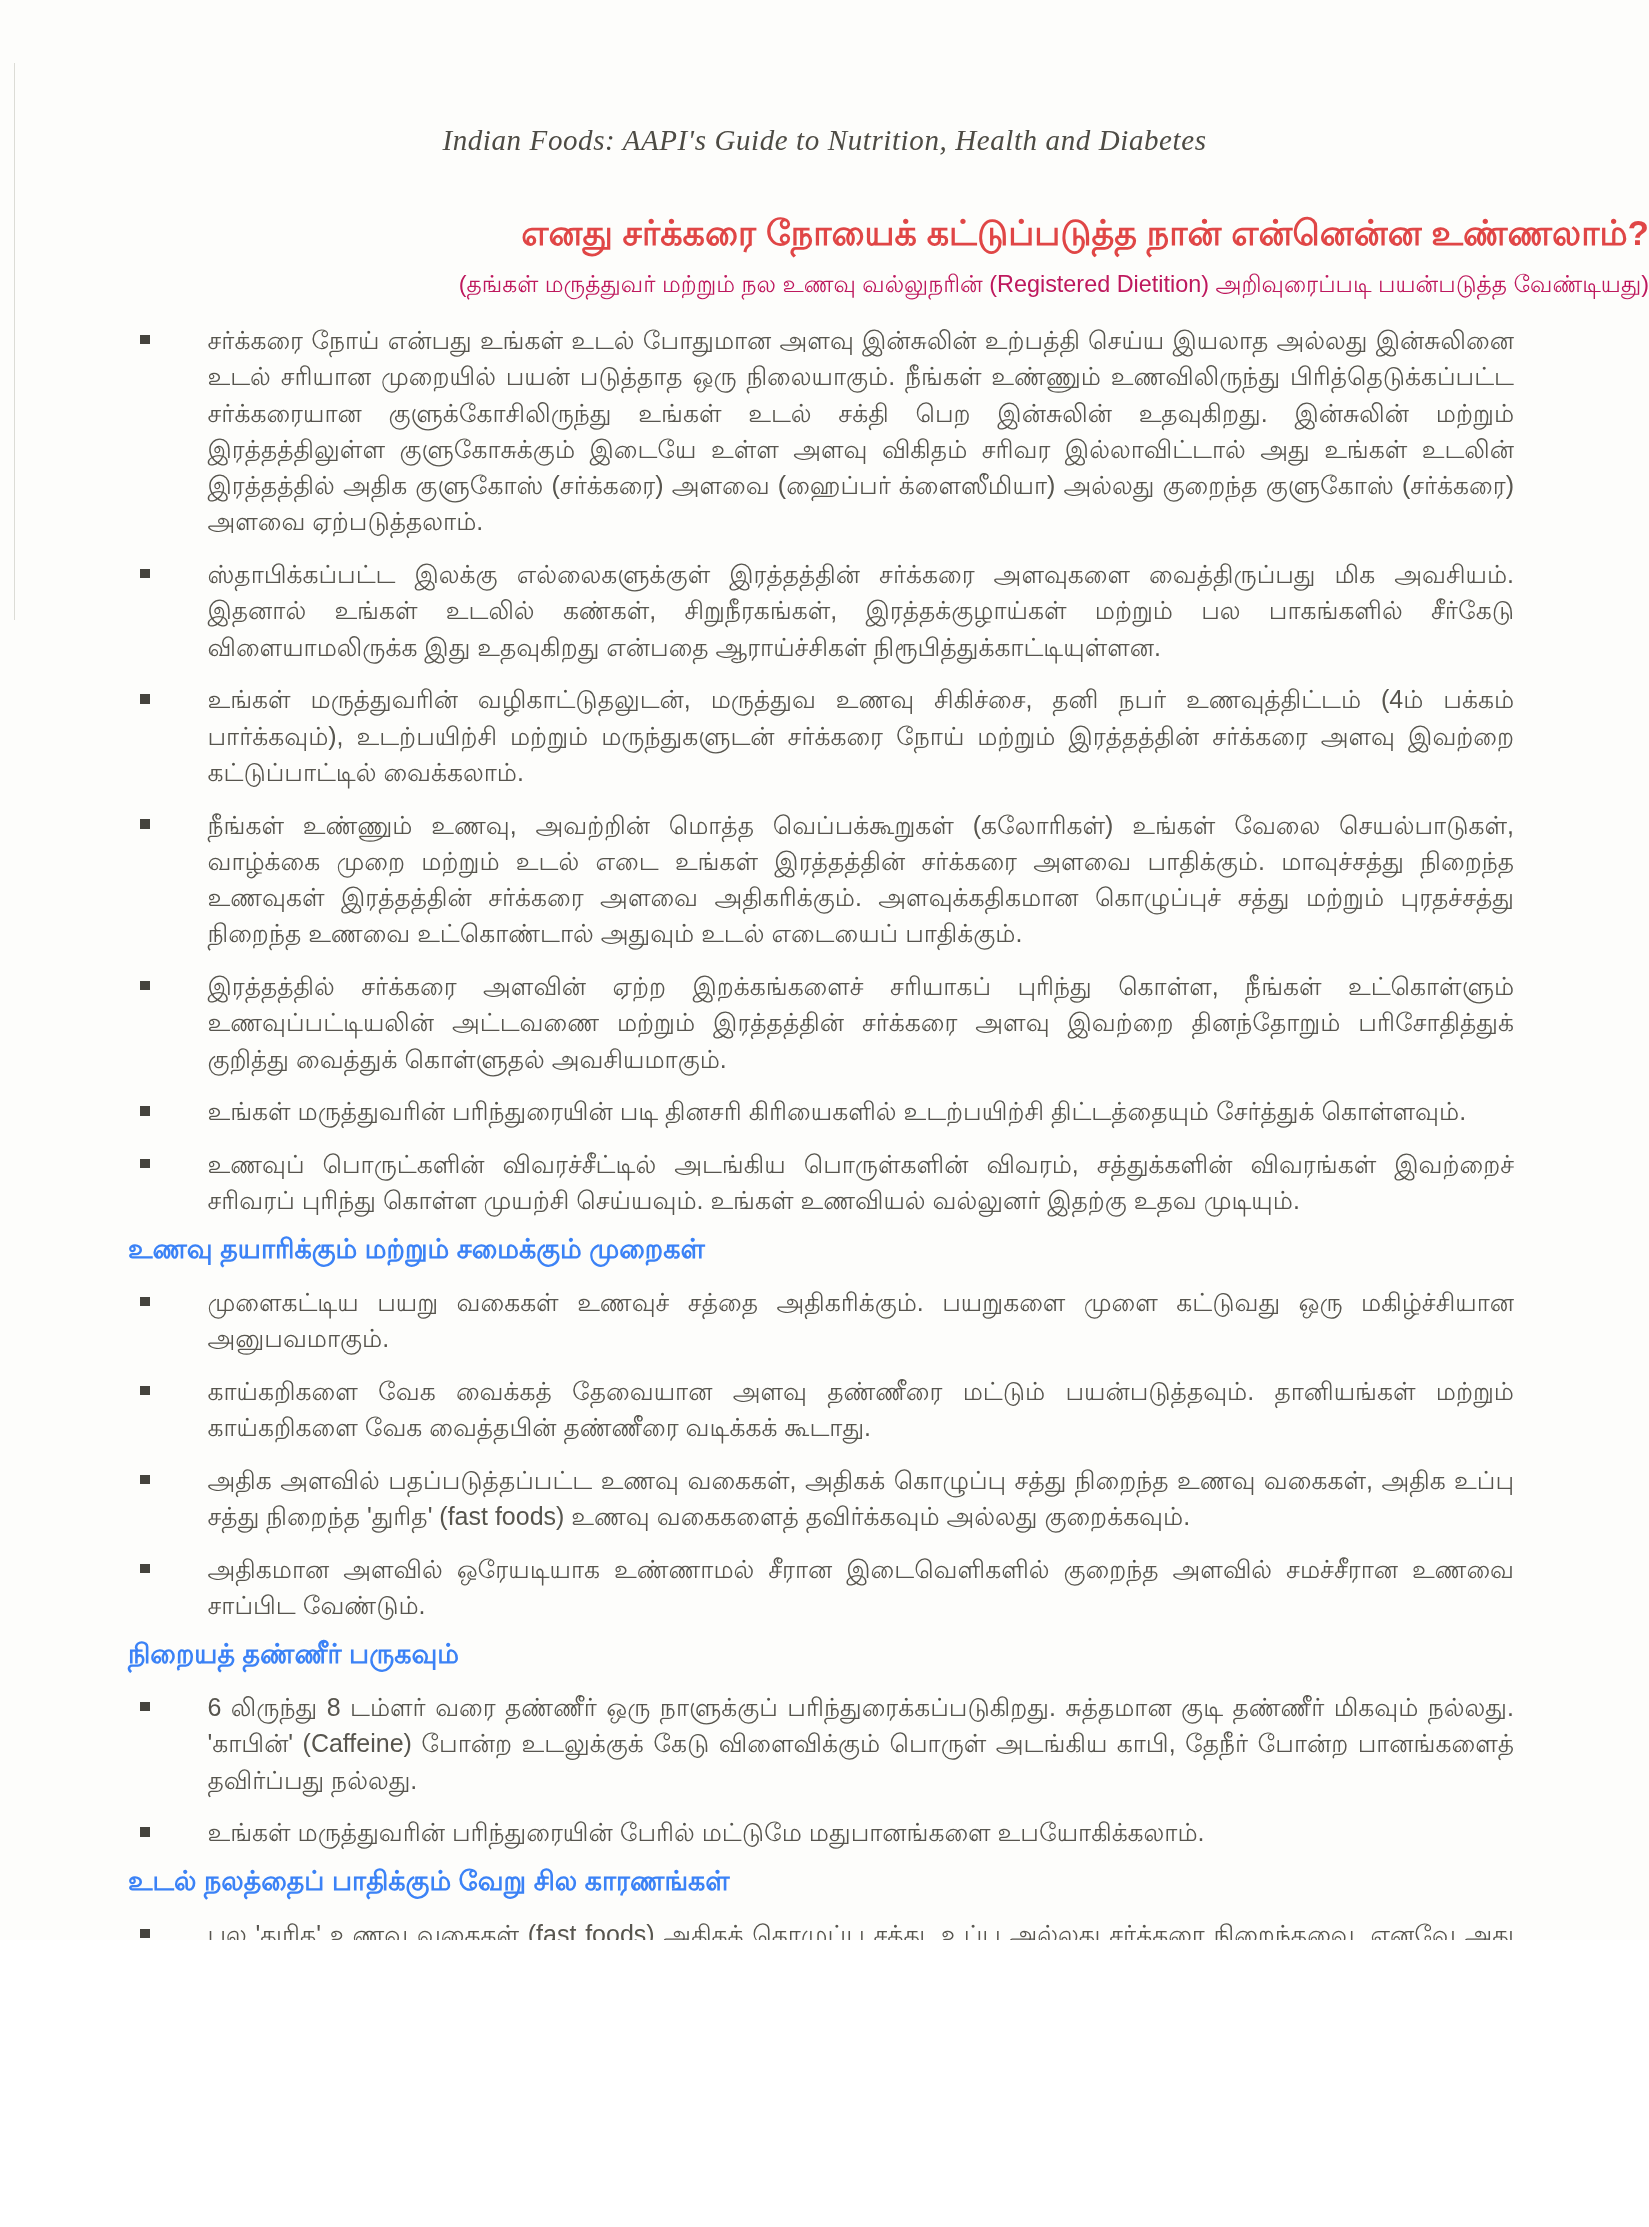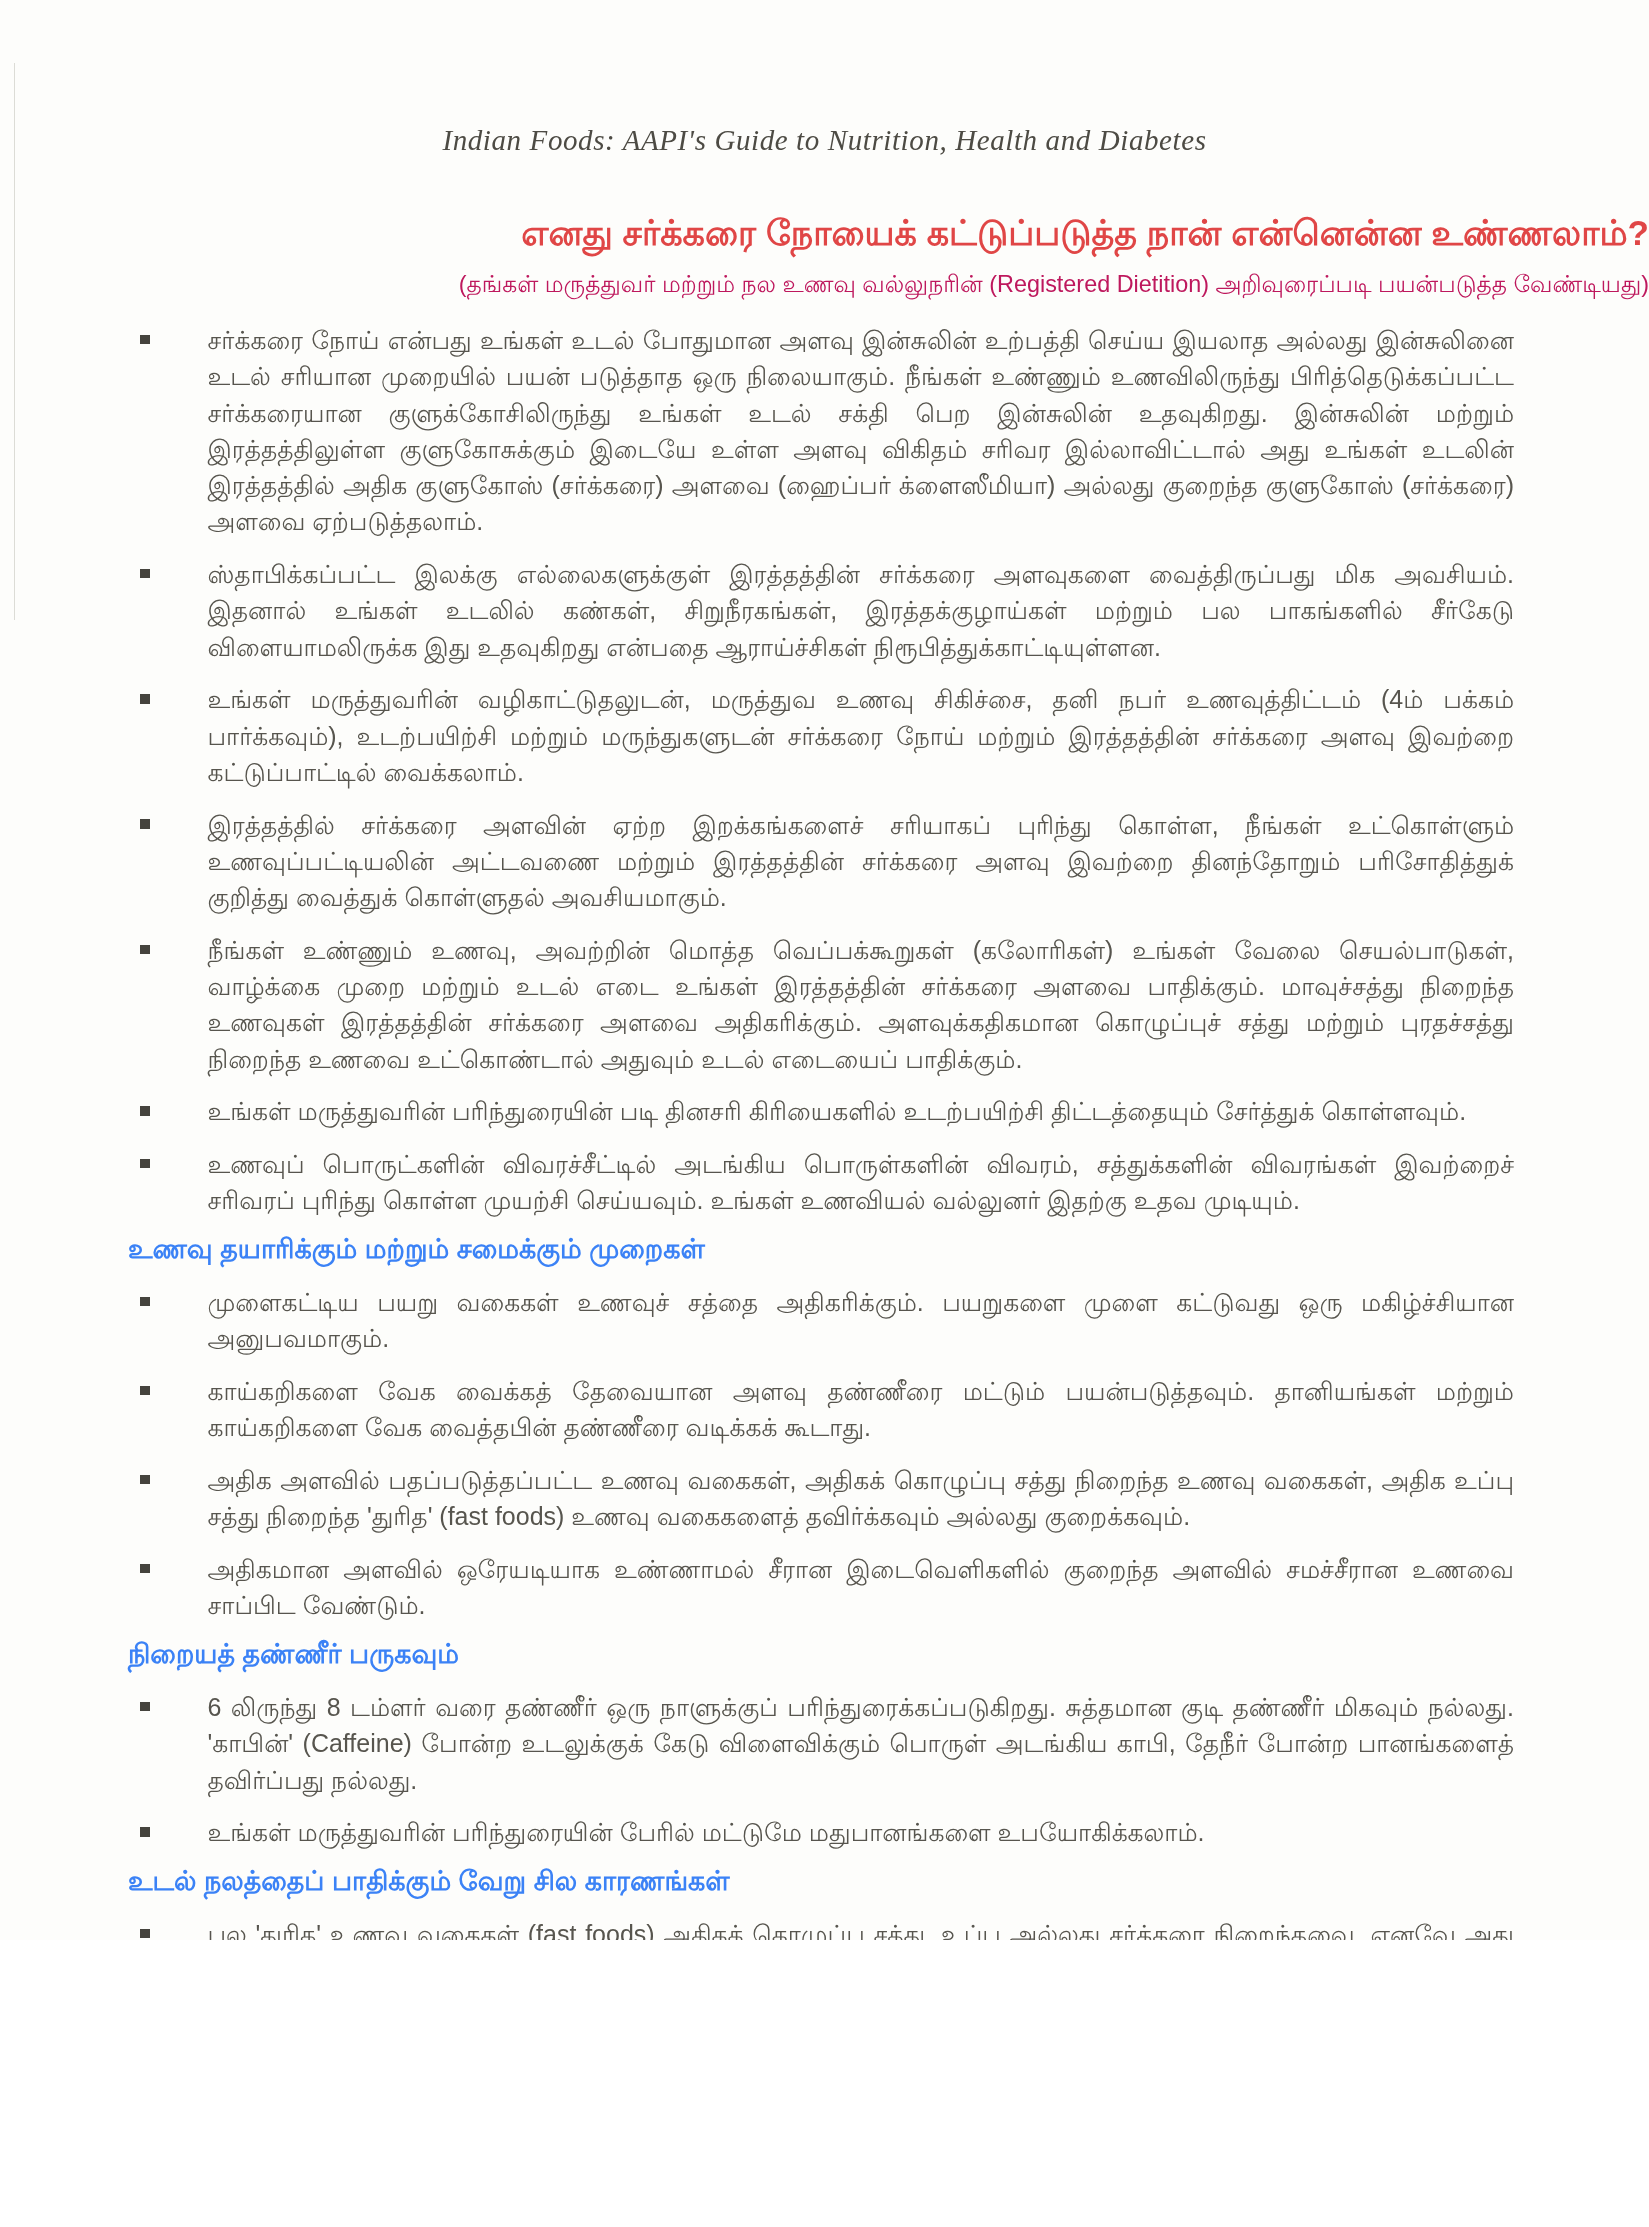--- a/index.html
+++ b/index.html
@@ -128,28 +128,28 @@
       <li class="bullet-item">
         <span class="bullet-marker"></span>
         <span class="bullet-text">ஸ்தாபிக்கப்பட்ட இலக்கு எல்லைகளுக்குள் இரத்தத்தின் சர்க்கரை அளவுகளை வைத்திருப்பது மிக அவசியம். இதனால் உங்கள் உடலில் கண்கள், சிறுநீரகங்கள், இரத்தக்குழாய்கள் மற்றும் பல பாகங்களில் சீர்கேடு விளையாமலிருக்க இது உதவுகிறது என்பதை ஆராய்ச்சிகள் நிரூபித்துக்காட்டியுள்ளன.</span>
       </li>
       <li class="bullet-item">
         <span class="bullet-marker"></span>
         <span class="bullet-text">உங்கள் மருத்துவரின் வழிகாட்டுதலுடன், மருத்துவ உணவு சிகிச்சை, தனி நபர் உணவுத்திட்டம் (4ம் பக்கம் பார்க்கவும்), உடற்பயிற்சி மற்றும் மருந்துகளுடன் சர்க்கரை நோய் மற்றும் இரத்தத்தின் சர்க்கரை அளவு இவற்றை கட்டுப்பாட்டில் வைக்கலாம்.</span>
       </li>
       <li class="bullet-item">
         <span class="bullet-marker"></span>
+        <span class="bullet-text">நீங்கள் உண்ணும் உணவு, அவற்றின் மொத்த வெப்பக்கூறுகள் (கலோரிகள்) உங்கள் வேலை செயல்பாடுகள், வாழ்க்கை முறை மற்றும் உடல் எடை உங்கள் இரத்தத்தின் சர்க்கரை அளவை பாதிக்கும். மாவுச்சத்து நிறைந்த உணவுகள் இரத்தத்தின் சர்க்கரை அளவை அதிகரிக்கும். அளவுக்கதிகமான கொழுப்புச் சத்து மற்றும் புரதச்சத்து நிறைந்த உணவை உட்கொண்டால் அதுவும் உடல் எடையைப் பாதிக்கும்.</span>
+      </li>
+      <li class="bullet-item">
+        <span class="bullet-marker"></span>
         <span class="bullet-text">இரத்தத்தில் சர்க்கரை அளவின் ஏற்ற இறக்கங்களைச் சரியாகப் புரிந்து கொள்ள, நீங்கள் உட்கொள்ளும் உணவுப்பட்டியலின் அட்டவணை மற்றும் இரத்தத்தின் சர்க்கரை அளவு இவற்றை தினந்தோறும் பரிசோதித்துக் குறித்து வைத்துக் கொள்ளுதல் அவசியமாகும்.</span>
       </li>
       <li class="bullet-item">
         <span class="bullet-marker"></span>
-        <span class="bullet-text">நீங்கள் உண்ணும் உணவு, அவற்றின் மொத்த வெப்பக்கூறுகள் (கலோரிகள்) உங்கள் வேலை செயல்பாடுகள், வாழ்க்கை முறை மற்றும் உடல் எடை உங்கள் இரத்தத்தின் சர்க்கரை அளவை பாதிக்கும். மாவுச்சத்து நிறைந்த உணவுகள் இரத்தத்தின் சர்க்கரை அளவை அதிகரிக்கும். அளவுக்கதிகமான கொழுப்புச் சத்து மற்றும் புரதச்சத்து நிறைந்த உணவை உட்கொண்டால் அதுவும் உடல் எடையைப் பாதிக்கும்.</span>
-      </li>
-      <li class="bullet-item">
-        <span class="bullet-marker"></span>
         <span class="bullet-text">உங்கள் மருத்துவரின் பரிந்துரையின் படி தினசரி கிரியைகளில் உடற்பயிற்சி திட்டத்தையும் சேர்த்துக் கொள்ளவும்.</span>
       </li>
       <li class="bullet-item">
         <span class="bullet-marker"></span>
         <span class="bullet-text">உணவுப் பொருட்களின் விவரச்சீட்டில் அடங்கிய பொருள்களின் விவரம், சத்துக்களின் விவரங்கள் இவற்றைச் சரிவரப் புரிந்து கொள்ள முயற்சி செய்யவும். உங்கள் உணவியல் வல்லுனர் இதற்கு உதவ முடியும்.</span>
       </li>
     </ul>
 
     <div class="section-heading">உணவு தயாரிக்கும் மற்றும் சமைக்கும் முறைகள்</div>
     <ul class="bullet-list">

